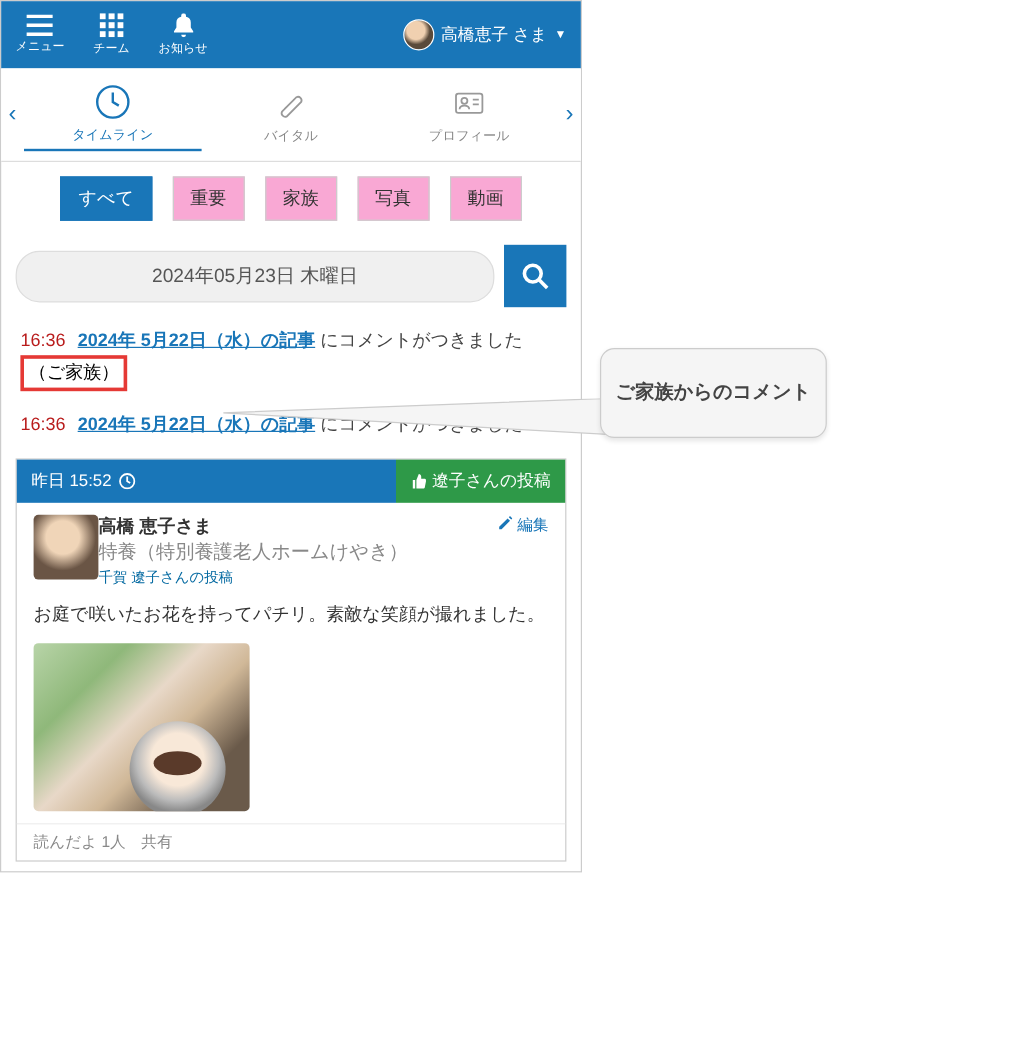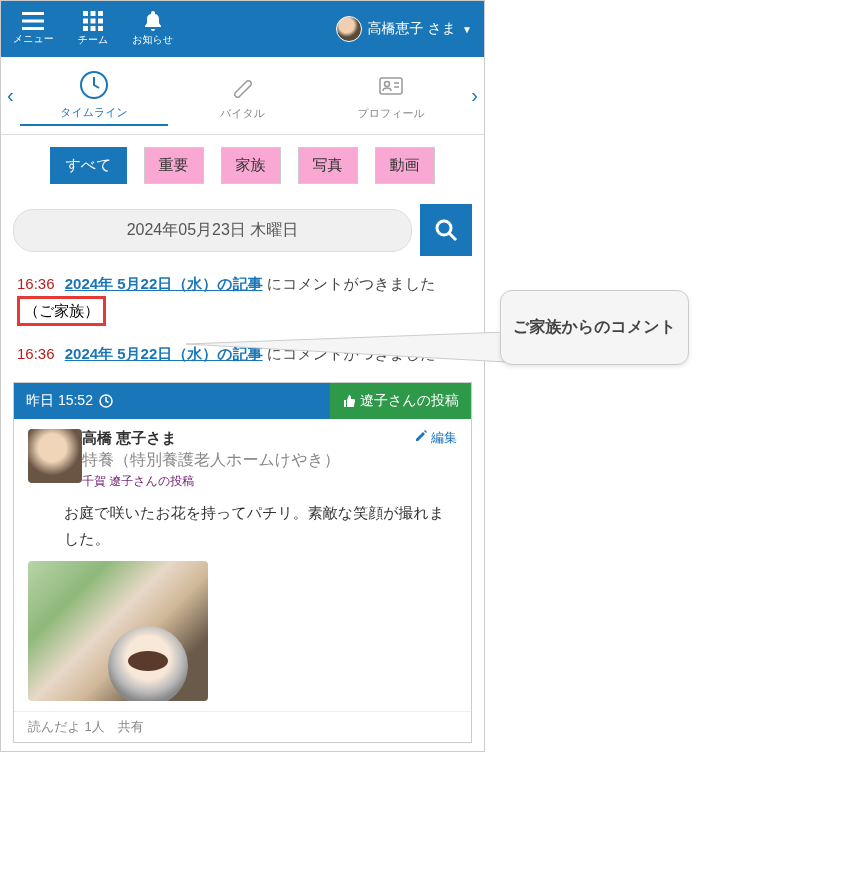--- a/index.html
+++ b/index.html
@@ -220,34 +220,33 @@
       font-weight: bold;
       color: #333;
     }
     .post-user-sub {
       font-size: 16px;
       color: #888;
       margin-top: 2px;
     }
     .post-user-link {
       font-size: 12px;
-      color: #701a75;
+      color: #0369a1;
       margin-top: 2px;
     }
     .edit-link {
       color: #1976b8;
       font-size: 13px;
       cursor: pointer;
     }
     .post-text {
       font-size: 15px;
       line-height: 1.7;
       color: #333;
       margin-bottom: 10px;
-      margin-left: 36px;
     }
     .post-image {
       width: 180px;
       height: 140px;
       background: linear-gradient(135deg, #b8d4a8 0%, #8fb87a 25%, #e8d8c8 45%, #d0b898 60%, #6a5a4a 80%);
       border-radius: 4px;
       position: relative;
       overflow: hidden;
     }
     .post-image::before {

